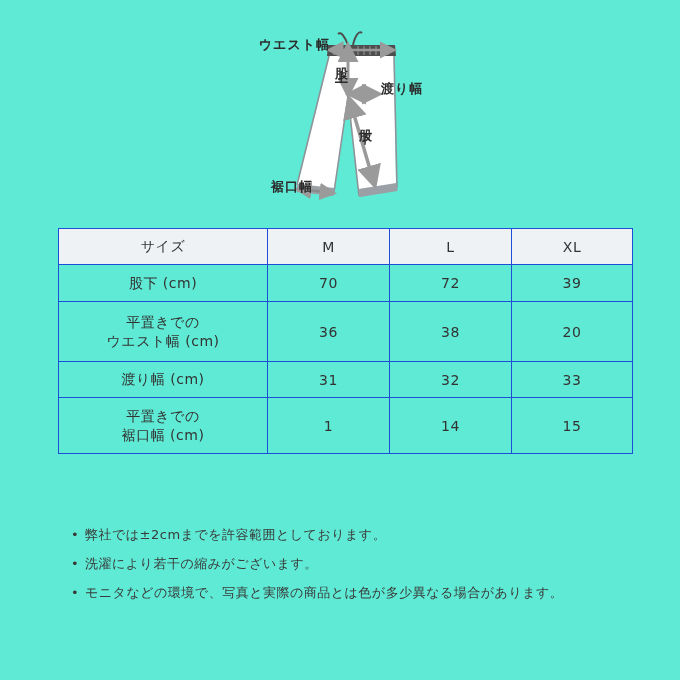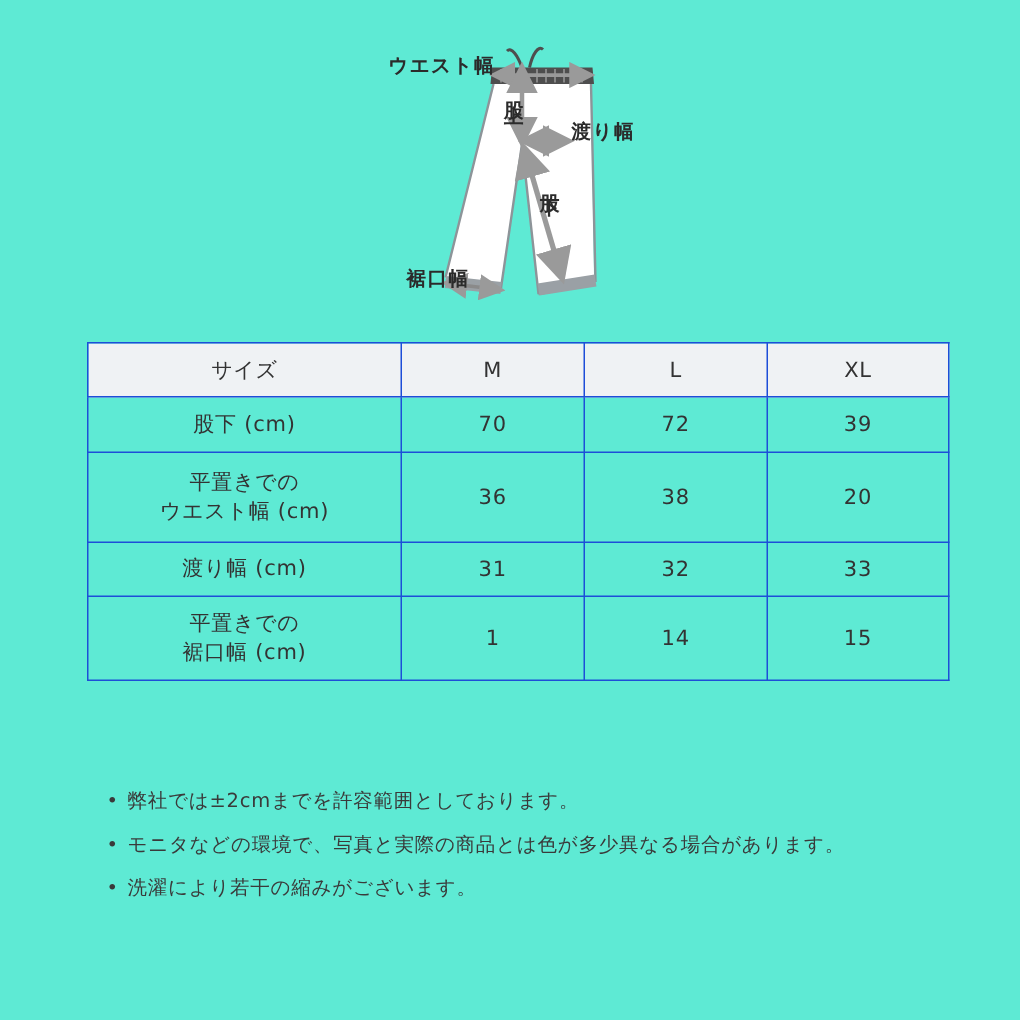--- a/index.html
+++ b/index.html
@@ -128,17 +128,17 @@
 裾口幅 (cm)</td>
         <td>1</td>
         <td>14</td>
         <td>15</td>
       </tr>
     </tbody>
   </table>
 
   <ul class="notes">
     <li>弊社では±2cmまでを許容範囲としております。</li>
+    <li>洗濯により若干の縮みがございます。</li>
     <li>モニタなどの環境で、写真と実際の商品とは色が多少異なる場合があります。</li>
-    <li>洗濯により若干の縮みがございます。</li>
   </ul>
 
 </div>
 
 </body></html>

